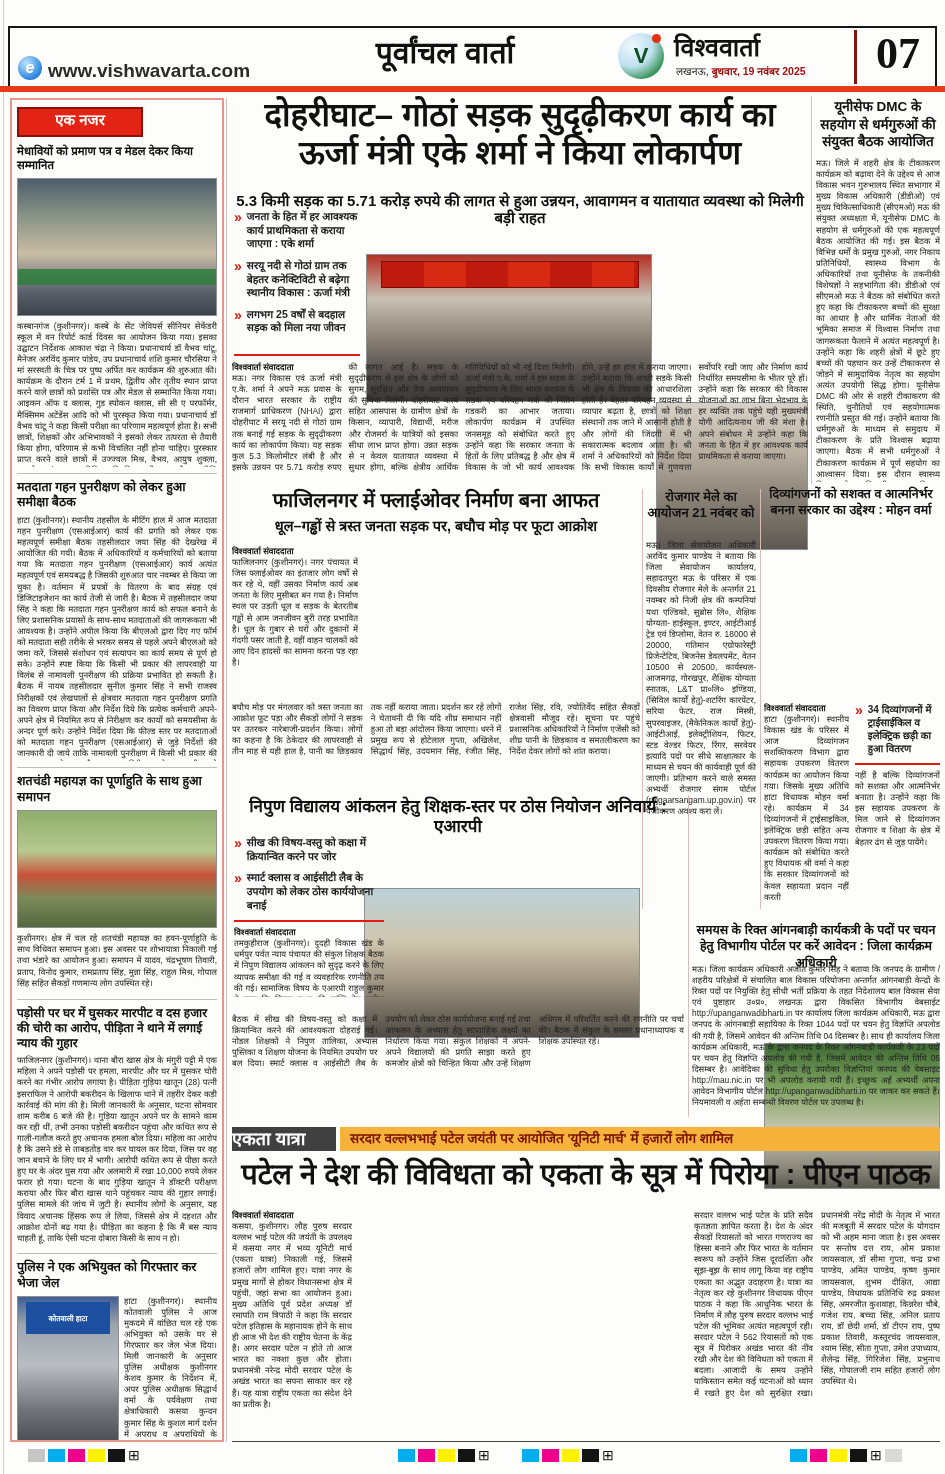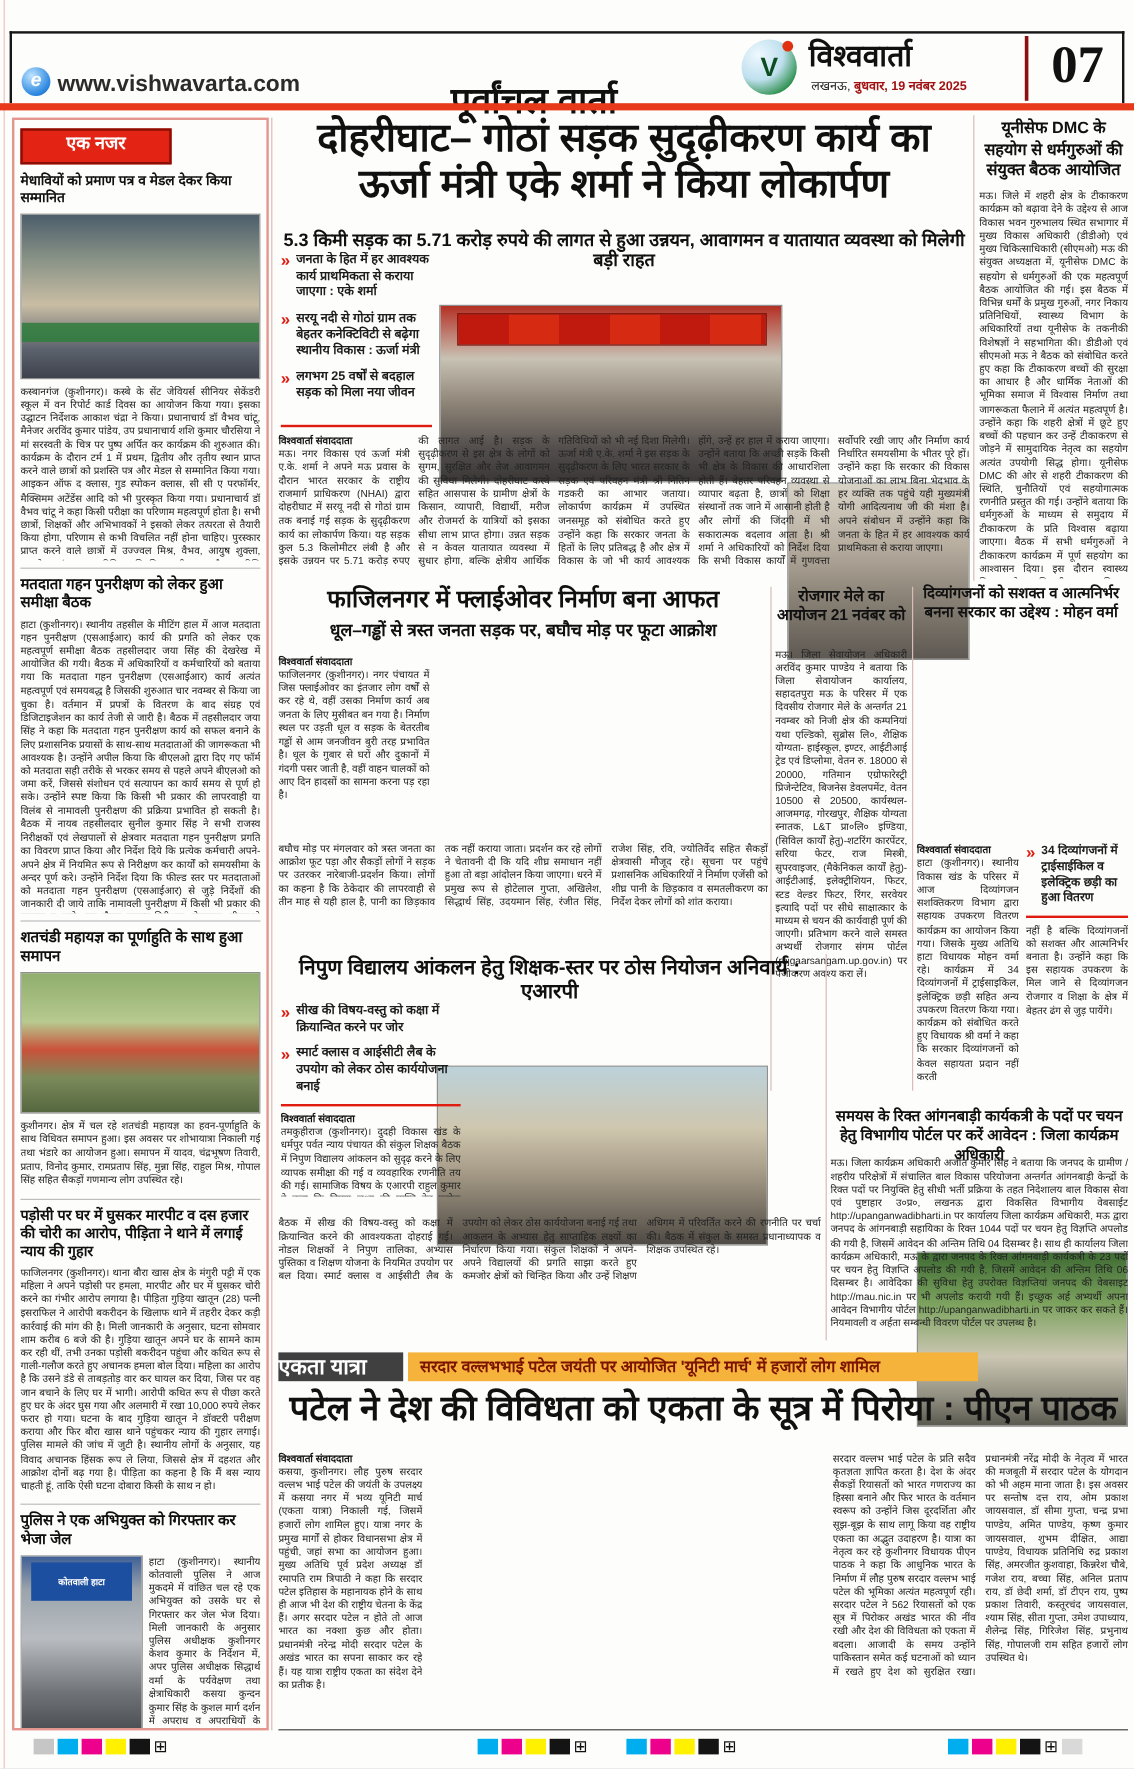--- a/index.html
+++ b/index.html
@@ -51,21 +51,21 @@
 </head>
 <body>
 
 <div class="page">
 
   <div class="abs" style="left:3px;top:0;width:1px;height:1474px;background:#eec2bb;"></div>
 
   <div class="abs" style="left:8px;top:26px;width:929px;height:60px;border:2px solid #161616;border-bottom:none;"></div>
   <span class="abs eicon" style="left:18px;top:56px;">e</span>
   <div class="abs" style="left:48px;top:60px;font-weight:700;font-size:19px;color:#2b2b2b;">www.vishwavarta.com</div>
-  <div class="abs hl ctr" style="left:300px;top:36px;width:290px;font-size:30px;margin-top:32px;">पूर्वांचल वार्ता</div>
+  <div class="abs hl ctr" style="left:300px;top:36px;width:290px;font-size:30px;">पूर्वांचल वार्ता</div>
   <div class="abs logo-circle" style="left:618px;top:33px;">
     <span>V</span>
     <span class="logo-dot"></span>
   </div>
   <div class="abs hl" style="left:674px;top:33px;font-size:25px;">विश्ववार्ता</div>
   <div class="abs" style="left:676px;top:64px;font-size:10.5px;">
     <span style="color:#222;font-weight:400;text-align:center;">लखनऊ,</span>
     <span style="color:#a11212;font-weight:700;">बुधवार, 19 नवंबर 2025</span>
   </div>
   <div class="abs" style="left:854px;top:30px;width:0;height:54px;border-left:3px solid #8a1111;"></div>
@@ -185,21 +185,21 @@
       <span>तमकुहीराज (कुशीनगर)। दुदही विकास खंड के धर्मपुर पर्वत न्याय पंचायत की संकुल शिक्षक बैठक में निपुण विद्यालय आंकलन को सुदृढ़ करने के लिए व्यापक समीक्षा की गई व व्यवहारिक रणनीति तय की गई। सामाजिक विषय के एआरपी राहुल कुमार ने कहा कि निपुण लक्ष्य की प्राप्ति हेतु प्रत्येक शिक्षक को शिक्षक-स्तर पर ठोस नियोजन के साथ कक्षा-शिक्षण करना अनिवार्य है।</span>
     </div>
   </div>
 
   <div class="abs body-txt cols3" style="left:232px;top:1014px;width:452px;height:100px;">बैठक में सीख की विषय-वस्तु को कक्षा में क्रियान्वित करने की आवश्यकता दोहराई गई। नोडल शिक्षकों ने निपुण तालिका, अभ्यास पुस्तिका व शिक्षण योजना के नियमित उपयोग पर बल दिया। स्मार्ट क्लास व आईसीटी लैब के उपयोग को लेकर ठोस कार्ययोजना बनाई गई तथा आकलन के अभ्यास हेतु साप्ताहिक लक्ष्यों का निर्धारण किया गया। संकुल शिक्षकों ने अपने-अपने विद्यालयों की प्रगति साझा करते हुए कमजोर क्षेत्रों को चिन्हित किया और उन्हें शिक्षण अधिगम में परिवर्तित करने की रणनीति पर चर्चा की। बैठक में संकुल के समस्त प्रधानाध्यापक व शिक्षक उपस्थित रहे।</div>
 
   <div class="abs hl ctr" style="left:692px;top:922px;width:248px;font-size:12.5px;line-height:1.3;">समयस के रिक्त आंगनबाड़ी कार्यकत्री के पदों पर चयन हेतु विभागीय पोर्टल पर करें आवेदन : जिला कार्यक्रम अधिकारी</div>
   <div class="abs body-txt" style="left:692px;top:964px;width:248px;height:152px;">मऊ। जिला कार्यक्रम अधिकारी अजीत कुमार सिंह ने बताया कि जनपद के ग्रामीण / शहरीय परिक्षेत्रों में संचालित बाल विकास परियोजना अन्तर्गत आंगनबाड़ी केन्द्रों के रिक्त पदों पर नियुक्ति हेतु सीधी भर्ती प्रक्रिया के तहत निदेशालय बाल विकास सेवा एवं पुष्टाहार उ०प्र०, लखनऊ द्वारा विकसित विभागीय वेबसाईट http://upanganwadibharti.in पर कार्यालय जिला कार्यक्रम अधिकारी, मऊ द्वारा जनपद के आंगनबाड़ी सहायिका के रिक्त 1044 पदों पर चयन हेतु विज्ञप्ति अपलोड की गयी है, जिसमें आवेदन की अन्तिम तिथि 04 दिसम्बर है। साथ ही कार्यालय जिला कार्यक्रम अधिकारी, मऊ के द्वारा जनपद के रिक्त आंगनबाड़ी कार्यकत्री के 23 पदों पर चयन हेतु विज्ञप्ति अपलोड की गयी है, जिसमें आवेदन की अन्तिम तिथि 06 दिसम्बर है। आवेदिका की सुविधा हेतु उपरोक्त विज्ञप्तियां जनपद की वेबसाइट http://mau.nic.in पर भी अपलोड करायी गयी हैं। इच्छुक अर्ह अभ्यर्थी अपना आवेदन विभागीय पोर्टल http://upanganwadibharti.in पर जाकर कर सकते हैं। नियमावली व अर्हता सम्बन्धी विवरण पोर्टल पर उपलब्ध है।</div>
 
   <div class="abs tagbox" style="left:232px;top:1127px;width:104px;height:24px;">एकता यात्रा</div>
-  <div class="abs strap" style="left:340px;top:1127px;width:475px;height:24px;">सरदार वल्लभभाई पटेल जयंती पर आयोजित 'यूनिटी मार्च' में हजारों लोग शामिल</div>
+  <div class="abs strap" style="left:340px;top:1127px;width:600px;height:24px;">सरदार वल्लभभाई पटेल जयंती पर आयोजित 'यूनिटी मार्च' में हजारों लोग शामिल</div>
   <div class="abs hl ctr" style="left:232px;top:1158px;width:708px;font-size:29px;">पटेल ने देश की विविधता को एकता के सूत्र में पिरोया : पीएन पाठक</div>
 
   <div class="abs body-txt" style="left:232px;top:1210px;width:120px;height:228px;">
     <span class="byl">विश्ववार्ता संवाददाता</span>
     <span>कसया, कुशीनगर। लौह पुरुष सरदार वल्लभ भाई पटेल की जयंती के उपलक्ष्य में कसया नगर में भव्य यूनिटी मार्च (एकता यात्रा) निकाली गई, जिसमें हजारों लोग शामिल हुए। यात्रा नगर के प्रमुख मार्गों से होकर विधानसभा क्षेत्र में पहुंची, जहां सभा का आयोजन हुआ। मुख्य अतिथि पूर्व प्रदेश अध्यक्ष डॉ रमापति राम त्रिपाठी ने कहा कि सरदार पटेल इतिहास के महानायक होने के साथ ही आज भी देश की राष्ट्रीय चेतना के केंद्र हैं। अगर सरदार पटेल न होते तो आज भारत का नक्शा कुछ और होता। प्रधानमंत्री नरेन्द्र मोदी सरदार पटेल के अखंड भारत का सपना साकार कर रहे हैं। यह यात्रा राष्ट्रीय एकता का संदेश देने का प्रतीक है।</span>
   </div>
 
   <div class="abs body-txt cols2" style="left:694px;top:1210px;width:246px;height:228px;">सरदार वल्लभ भाई पटेल के प्रति सदैव कृतज्ञता ज्ञापित करता है। देश के अंदर सैकड़ों रियासतों को भारत गणराज्य का हिस्सा बनाने और फिर भारत के वर्तमान स्वरूप को उन्होंने जिस दूरदर्शिता और सूझ-बूझ के साथ लागू किया वह राष्ट्रीय एकता का अद्भुत उदाहरण है। यात्रा का नेतृत्व कर रहे कुशीनगर विधायक पीएन पाठक ने कहा कि आधुनिक भारत के निर्माण में लौह पुरुष सरदार वल्लभ भाई पटेल की भूमिका अत्यंत महत्वपूर्ण रही। सरदार पटेल ने 562 रियासतों को एक सूत्र में पिरोकर अखंड भारत की नींव रखी और देश की विविधता को एकता में बदला। आजादी के समय उन्होंने पाकिस्तान समेत कई घटनाओं को ध्यान में रखते हुए देश को सुरक्षित रखा। प्रधानमंत्री नरेंद्र मोदी के नेतृत्व में भारत की मजबूती में सरदार पटेल के योगदान को भी अहम माना जाता है। इस अवसर पर सन्तोष दत्त राय, ओम प्रकाश जायसवाल, डॉ सीमा गुप्ता, चन्द्र प्रभा पाण्डेय, अमित पाण्डेय, कृष्ण कुमार जायसवाल, शुभम दीक्षित, आद्या पाण्डेय, विधायक प्रतिनिधि रुद्र प्रकाश सिंह, अमरजीत कुशवाहा, किन्नरेश चौबे, गजेश राय, बच्चा सिंह, अनिल प्रताप राय, डॉ छेदी शर्मा, डॉ टीएन राय, पुष्प प्रकाश तिवारी, कस्तूरचंद जायसवाल, श्याम सिंह, सीता गुप्ता, उमेश उपाध्याय, शैलेन्द्र सिंह, गिरिजेश सिंह, प्रभुनाथ सिंह, गोपालजी राम सहित हजारों लोग उपस्थित थे।</div>
 
   <div class="abs" style="left:232px;top:1441px;width:708px;height:1px;background:#444;"></div>

